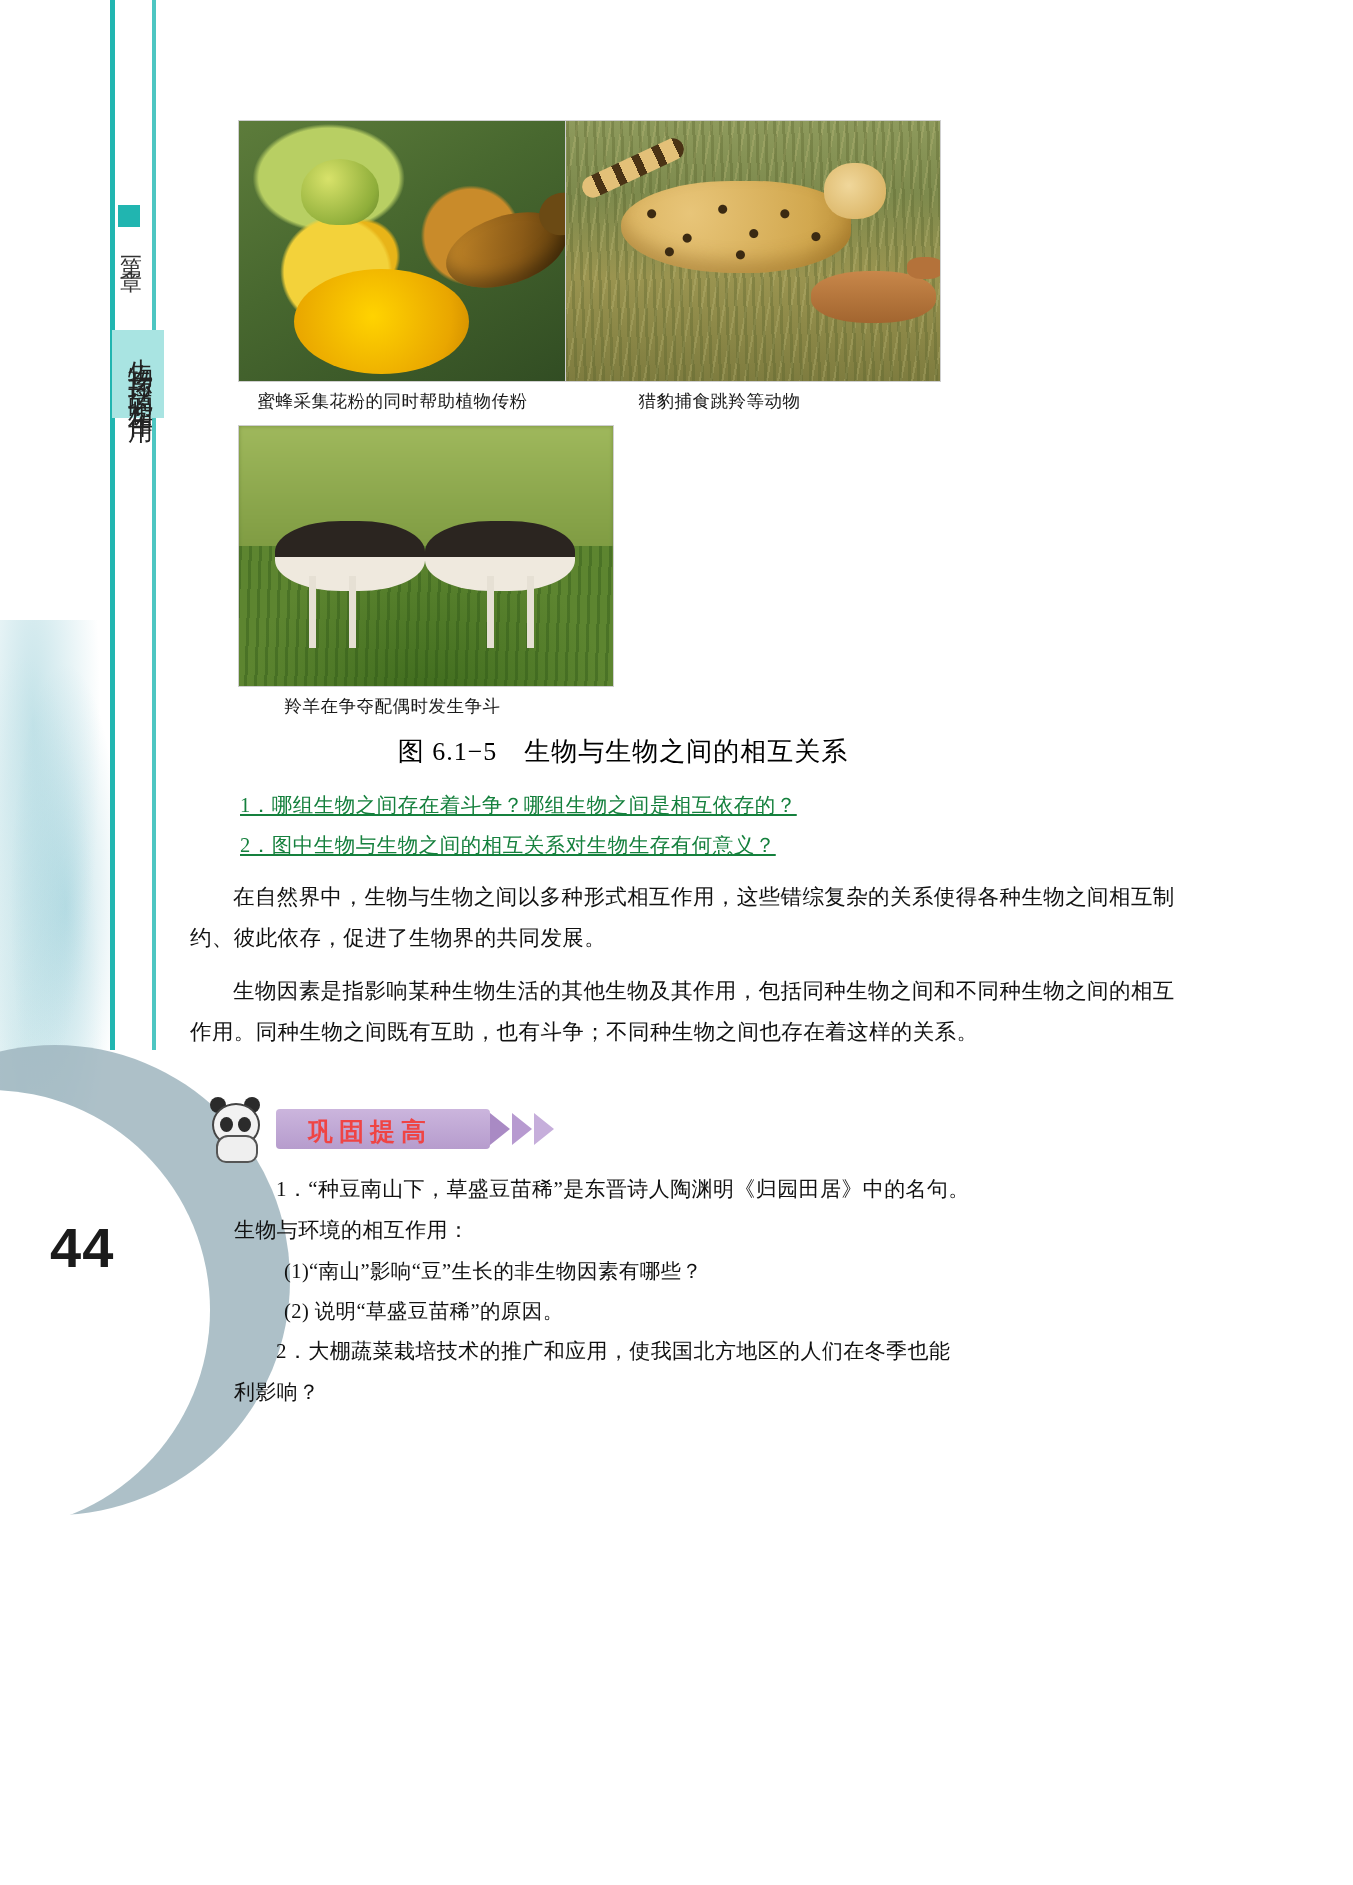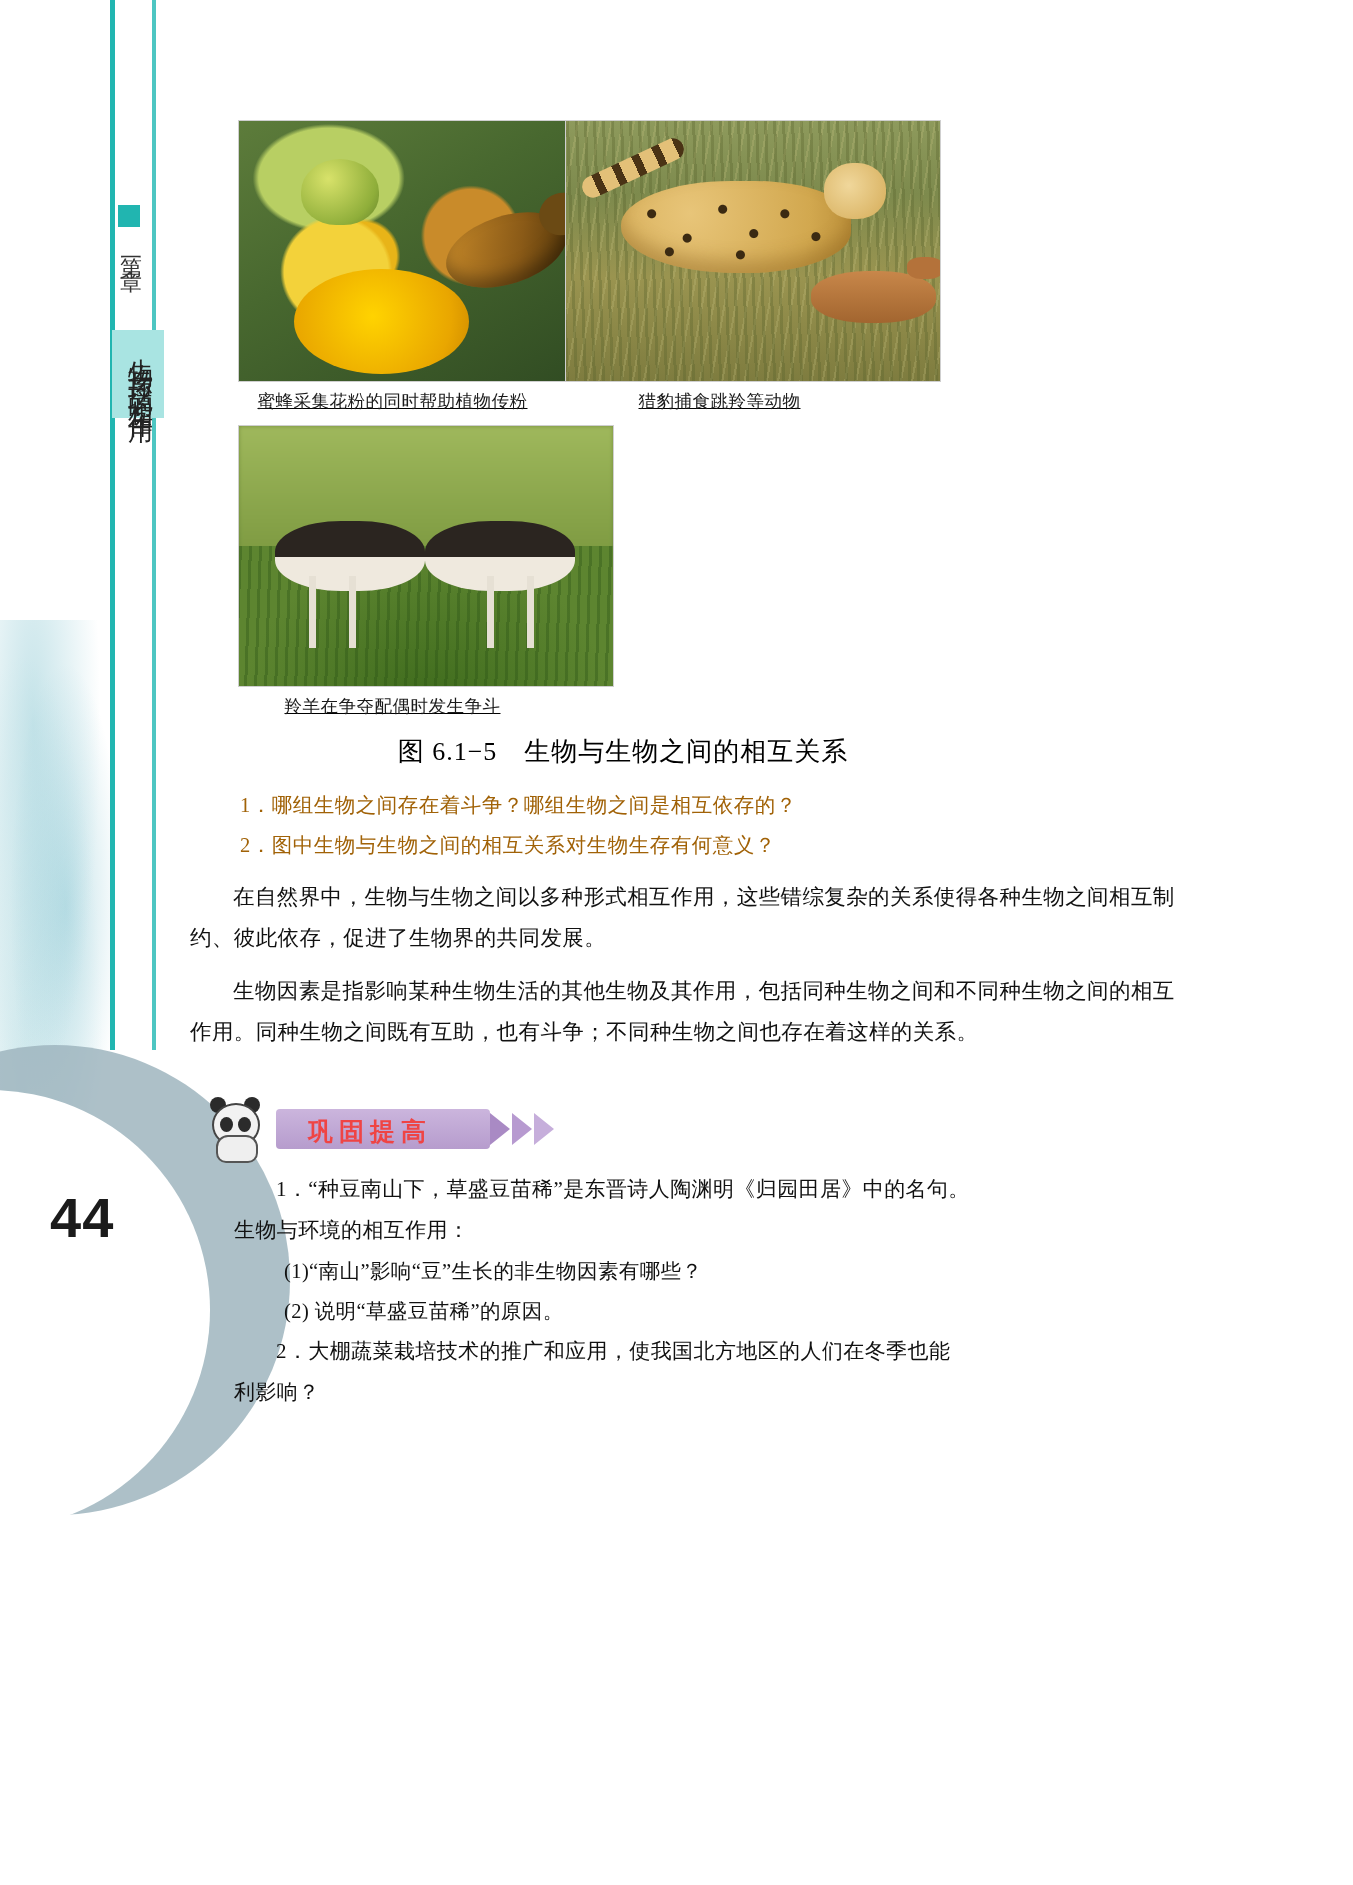--- a/index.html
+++ b/index.html
@@ -83,21 +83,21 @@
   }
   .corner-arc-inner {
     position: absolute;
     left: -230px; top: 1090px;
     width: 440px; height: 440px;
     border-radius: 50%;
     background: #ffffff;
   }
   .page-number {
     position: absolute;
-    left: 50px; top: 1185px;
+    left: 50px; top: 1215px;
     font-size: 56px;
     font-weight: bold;
     color: #1b1b1b;
     font-family: "Liberation Sans", "DejaVu Sans", sans-serif;
     letter-spacing: 1px;
   }
 
   
   .content {
     position: absolute;
@@ -108,21 +108,21 @@
   
   .figure-grid {
     position: relative;
     width: 770px;
     margin-left: 48px;
   }
   .fig-row {
     display: flex;
     gap: 18px;
   }
-  .fig-cell { width: 309px; text-decoration: underline; }
+  .fig-cell { width: 309px; }
   .photo {
     width: 376px;
     height: 262px;
     border: 1px solid #cfcfcf;
     box-sizing: border-box;
     position: relative;
     overflow: hidden;
   }
   .cap {
     text-align: center;
@@ -268,23 +268,24 @@
   .ant:after{
     content:""; position:absolute; left:-10px; top:1px; width:11px; height:9px;
     border-radius:50%; background:#1d1d1d;
   }
 
   
   .qlist { margin: 6px 0 0 0; }
   .qline {
     font-size: 20.5px;
     line-height: 40px;
-    color: #a16207;
+    color: #15803d;
     margin-left: 50px;
     letter-spacing: 0.5px;
+    text-decoration: underline;
   }
   .para {
     font-size: 21.5px;
     line-height: 41px;
     color: #111;
     text-indent: 2em;
     letter-spacing: 0.4px;
     margin: 12px 0 0 0;
   }
 

